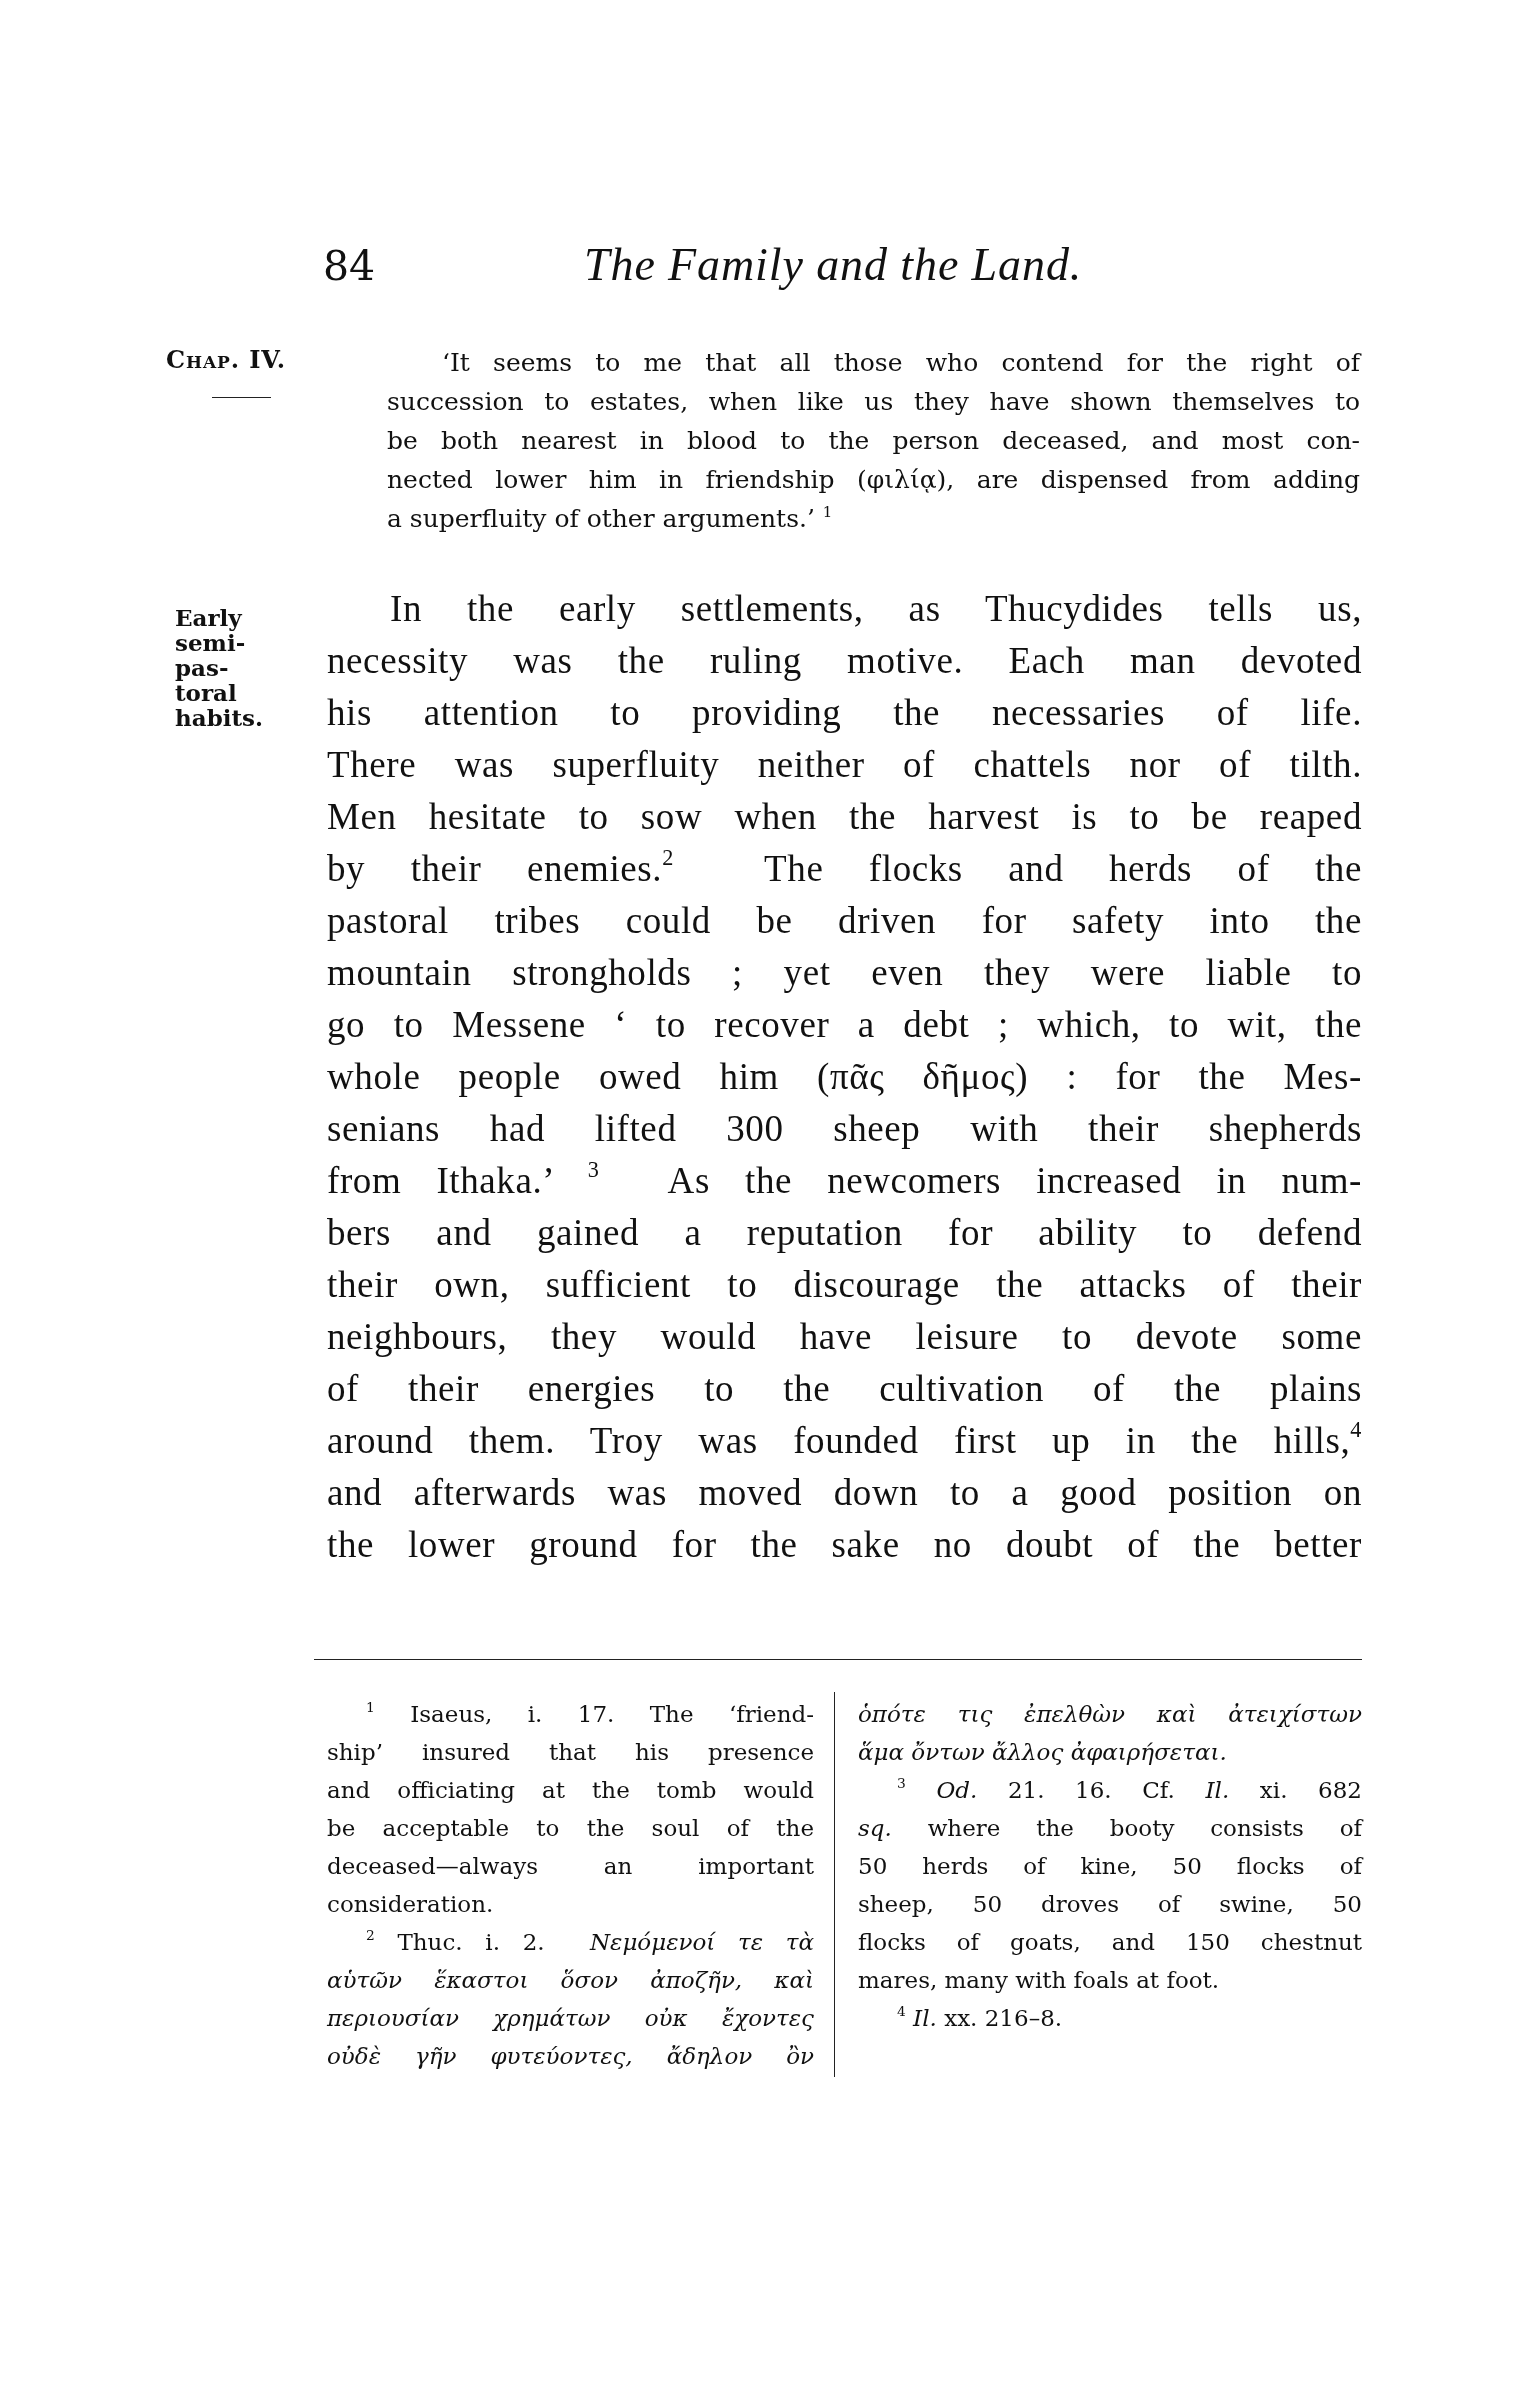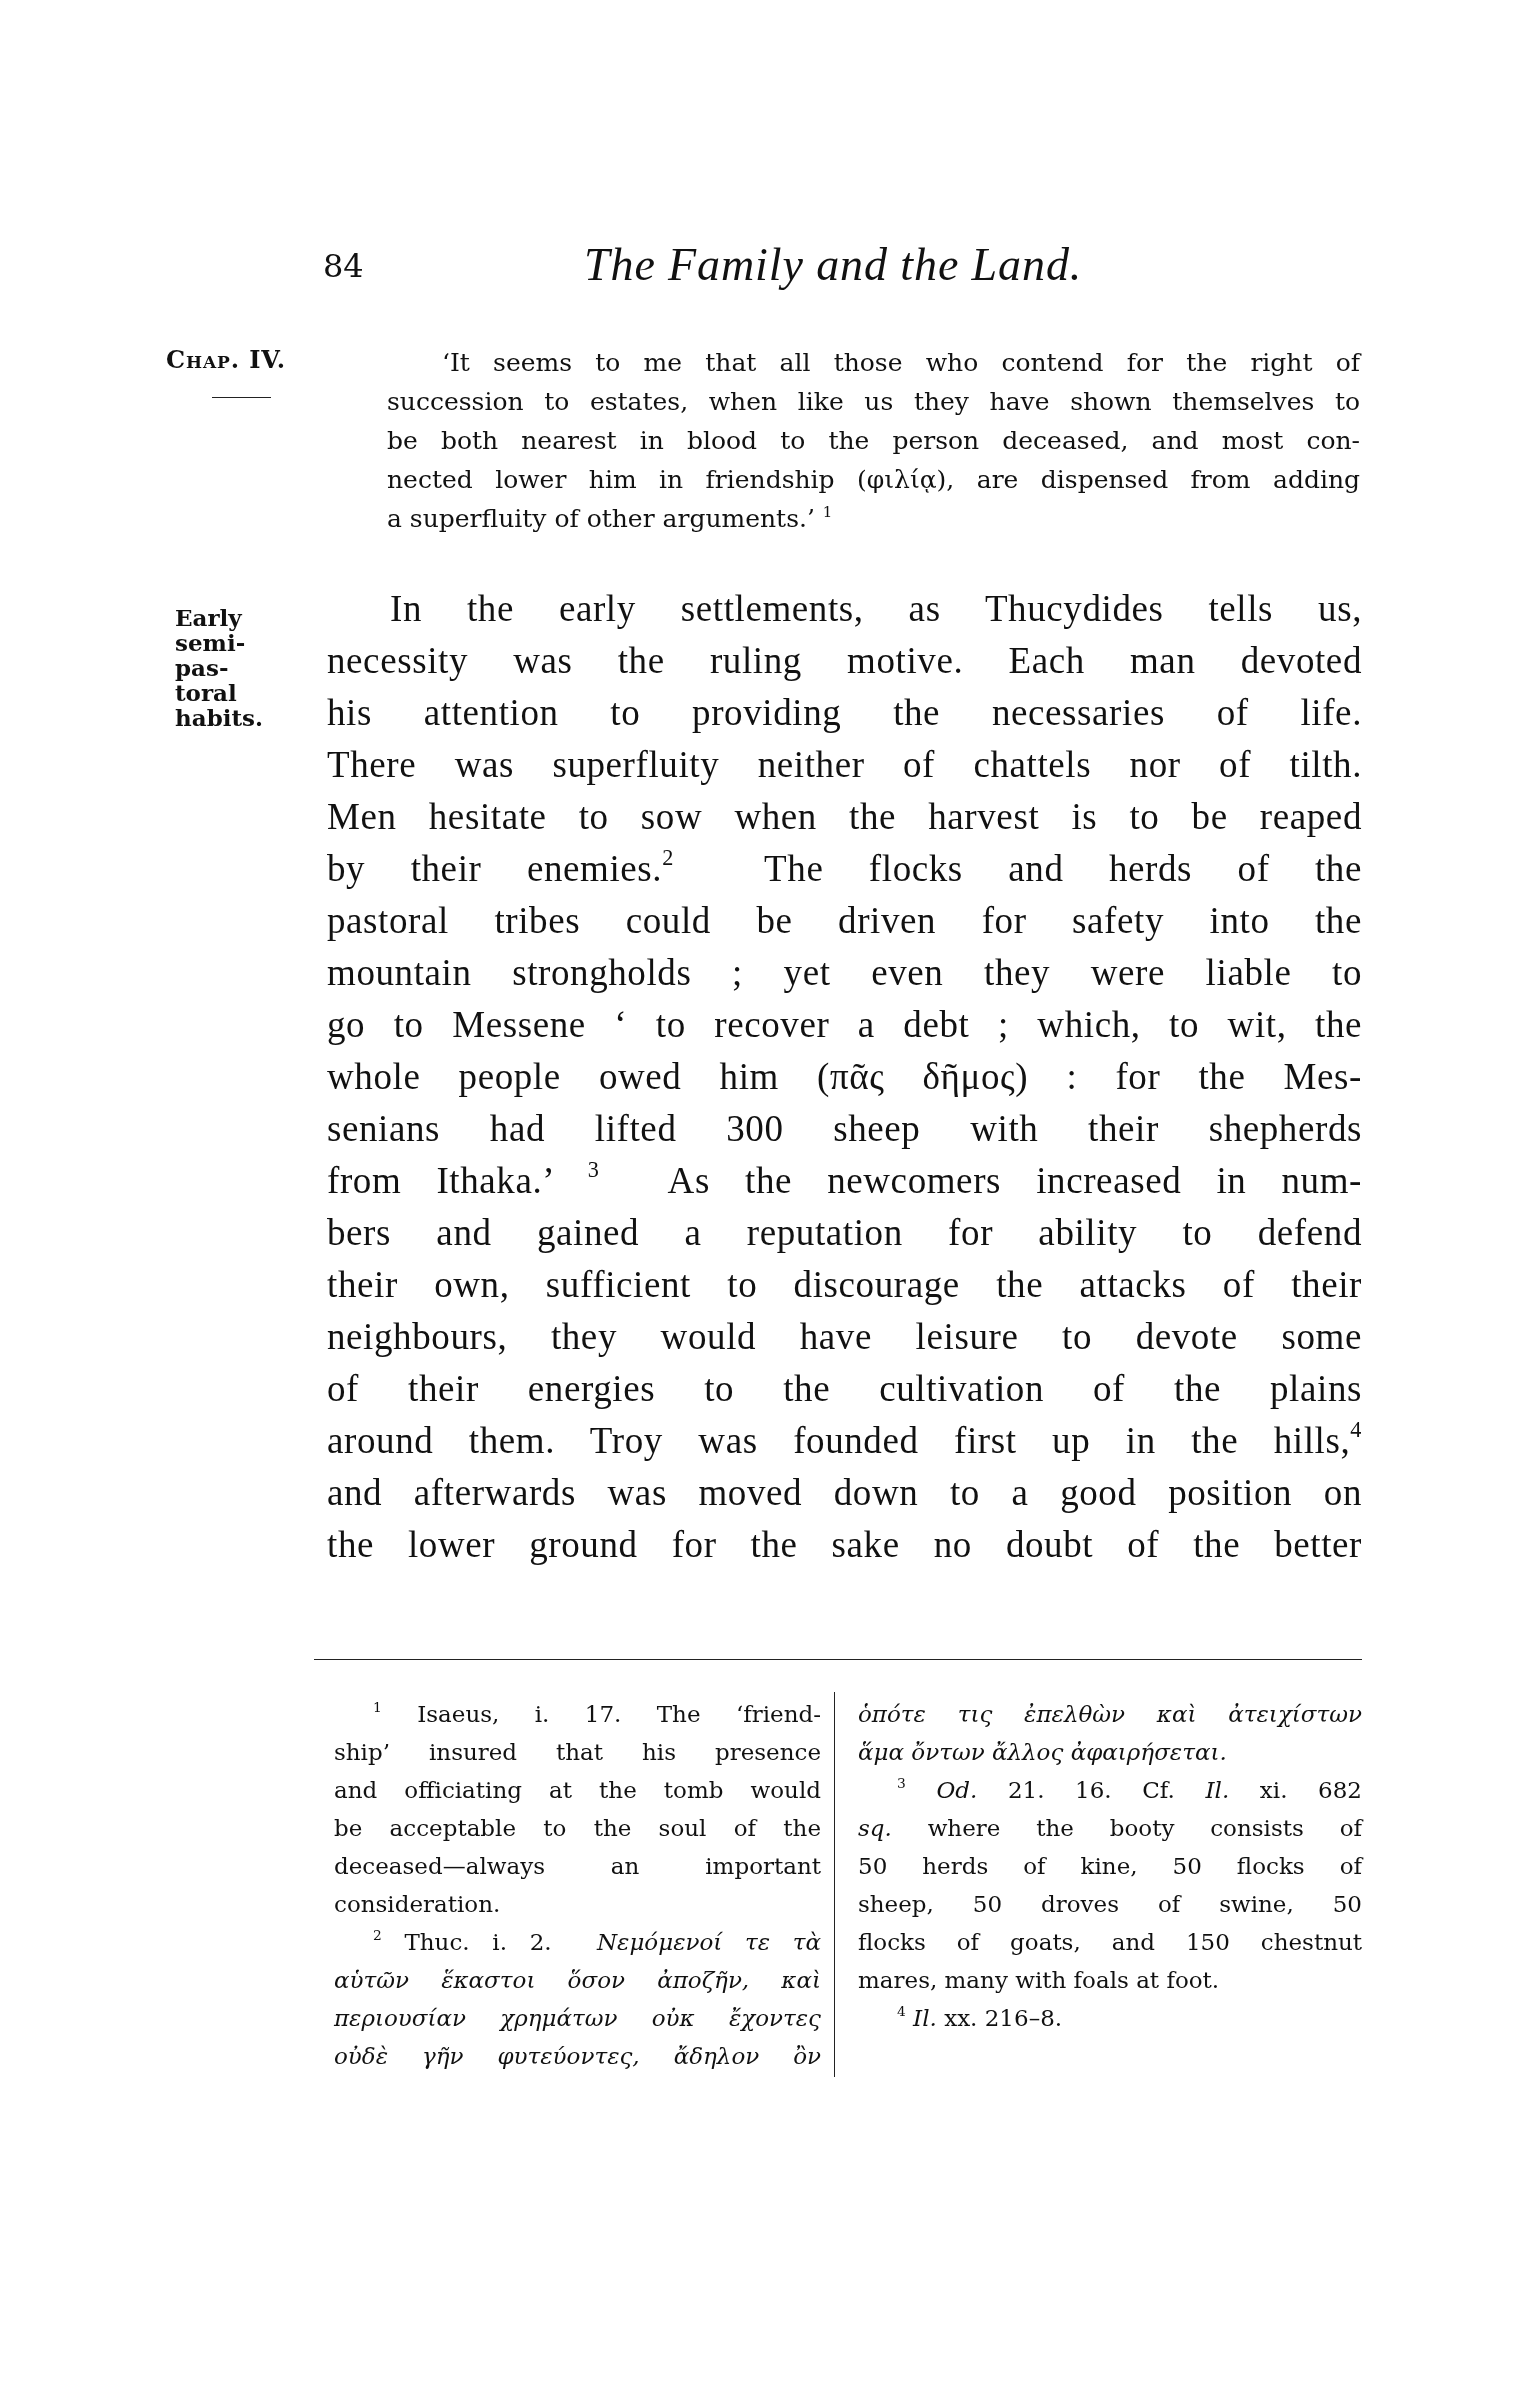--- a/index.html
+++ b/index.html
@@ -1,36 +1,36 @@
 <!DOCTYPE html>
 <html style="font-size:14.8px"><head>
 <meta charset="utf-8">
 <style>
   html, body { margin:0; padding:0; background:#ffffff; }
   body { width:1534px; height:2389px; position:relative; overflow:hidden;
          font-family:"DejaVu Serif", "Liberation Serif", serif; color:#111; }
   .abs { position:absolute; }
-  .runhead-num { left:323px; top:242px; font-size:32px; line-height:48px; }
+  .runhead-num { left:323px; top:242px; font-size:41px; line-height:48px; }
   .runhead-title { left:584px; top:238px; font-size:46px; line-height:53px; font-style:italic; font-family:Liberation Serif, serif; letter-spacing:0.9px; }
   .chap { left:166px; top:345px; font-size:24px; line-height:29.5px; font-variant:small-caps; font-weight:bold; letter-spacing:0.9px; }
   .chap-rule { left:212px; top:397px; width:59px; height:0; border-top:1.8px solid #222; }
   .quote { left:387px; top:343px; width:973px; font-size:25px; line-height:39px; text-align:justify; text-align-last:left; }
   .quote .line { display:block; height:39px; white-space:nowrap; text-align:justify; text-align-last:justify; }
   .quote .line.first { padding-left:55px; }
   .quote .line.last { text-align-last:left; }
   .sidenote { left:175px; top:605px; width:120px; font-size:23px; line-height:25px; font-weight:bold; }
   .sidenote span { display:block; }
   .sidenote .sn-4 { margin-top:0; }
   .main { left:327px; top:583px; width:1035px; font-size:37px; line-height:52px; font-family:"Liberation Serif", serif; }
   .main .line { display:block; height:52px; white-space:nowrap; text-align:justify; text-align-last:justify; letter-spacing:0.6px; word-spacing:1.8px; }
   .main .line.first { padding-left:63px; }
   .fn-rule { left:314px; top:1659px; width:1048px; height:0; border-top:1.8px solid #222; }
   .fn-divider { left:834px; top:1692px; width:0; height:385px; border-left:1.8px solid #222; }
   .fn-col { top:1695px; font-size:23px; line-height:38px; }
-  .fn-left { left:327px; width:487px;margin-left:7px; }
+  .fn-left { left:327px; width:487px; }
   .fn-right { left:858px; width:504px; }
   .fn-col .line { display:block; height:38px; white-space:nowrap; text-align:justify; text-align-last:justify; }
   .fn-col .line.indent { padding-left:39px; }
   .fn-col .line.lastl { text-align-last:left; }
   .greek { font-style:italic; }
   sup { font-size:0.6em; line-height:0; vertical-align:0.7em; }
   i, em { font-style:italic; }
 </style>
 </head>
 <body>

